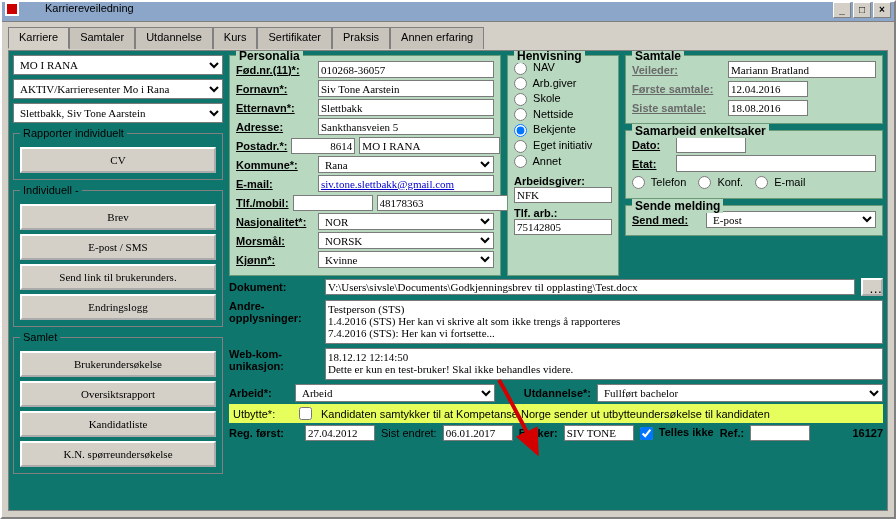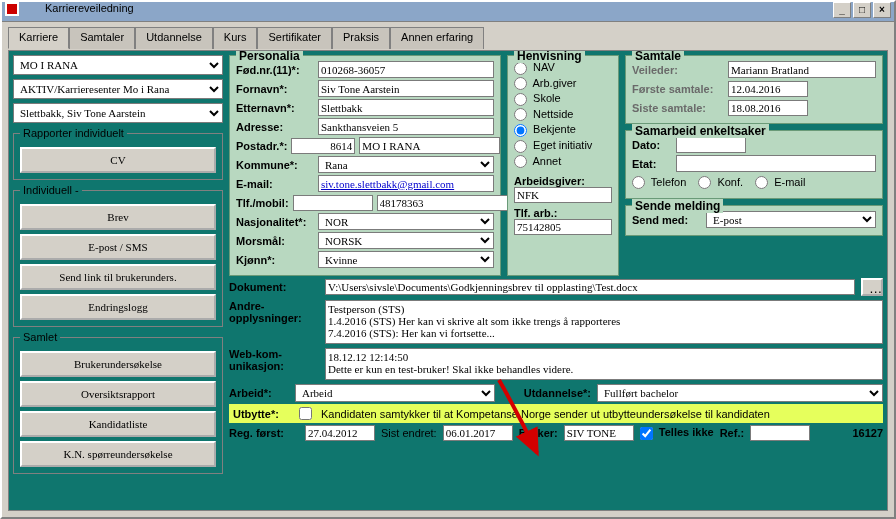--- a/index.html
+++ b/index.html
@@ -22,21 +22,21 @@
   .combo { width:100%; height:20px;}
   fieldset{ border:1px solid #808080; margin:0; padding:4px 6px 6px 6px;}
   fieldset>legend{ font-size:11px; padding:0 3px;}
   .btn { width:100%; height:26px; background:#d4d0c8; border:2px outset #fff; font:11px Tahoma; cursor:default; margin-top:4px;}
   .btn:first-child{margin-top:2px;}
   .maincol { flex:1; display:flex; flex-direction:column; gap:0;}
   .toprow { display:flex; gap:6px;}
   .panel { background:#b8d8c0; border:1px solid #6a9a78; padding:4px 6px 6px 6px; position:relative;}
   .panel-title{ position:absolute; top:-7px; left:6px; background:#b8d8c0; padding:0 3px; font-weight:bold; font-size:12px;}
   .formrow { display:flex; align-items:center; height:19px; gap:4px;}
-  .lbl { width:78px; font-weight:bold; font-size:11px;}
+  .lbl { width:78px; font-weight:bold; font-size:11px;text-decoration:underline;}
   .field { flex:1; height:17px; }
   .radio-col label{ display:block; font-size:11px; padding:1px 0;}
   .greylbl{ color:#6a6a6a; font-weight:bold;}
   .band { display:flex; align-items:center; gap:6px; padding:2px 0;}
   .band .blbl{ font-weight:bold; width:90px;}
   textarea{ font:11px Tahoma; border:1px solid #7b7b7b; resize:none; background:#fff;}
   .yellowrow{ background:#e6ff5c; padding:3px 4px; display:flex; align-items:center; gap:6px;}
   .bottombtns{ display:flex; gap:10px; padding-top:4px;}
   .bbtn{ height:26px; padding:0 14px; background:#d4d0c8; border:2px outset #fff; font:11px Tahoma;}
   .arrow{ position:absolute; left:260px; top:320px; pointer-events:none;}
@@ -230,21 +230,21 @@
           <textarea style="flex: 1 1 0%; height: 32px;">18.12.12 12:14:50
 Dette er kun en test-bruker! Skal ikke behandles videre.</textarea>
         </div>
         <div class="band">
           <span class="blbl" style="width:60px">Arbeid*:</span>
           <select style="width:200px"><option>Arbeid</option></select>
           <span class="blbl" style="width:90px;text-align:right">Utdannelse*:</span>
           <select style="flex:1"><option>Fullført bachelor</option></select>
         </div>
         <div class="yellowrow">
-          <span style="font-weight:bold;width:60px">Utbytte*:</span>
+          <span style="font-weight:normal;width:60px">Utbytte*:</span>
           <input type="checkbox" style="">
           <span>Kandidaten samtykker til at Kompetanse Norge sender ut utbytteundersøkelse til kandidaten</span>
         </div>
         <div class="band">
           <span style="font-weight:bold;width:70px">Reg. først:</span>
           <input type="text" style="width: 70px;" value="27.04.2012">
           <span style="font-weight:normal">Sist endret:</span>
           <input type="text" style="width: 70px;" value="06.01.2017">
           <span style="font-weight:bold">Bruker:</span>
           <input type="text" style="width: 70px;" value="SIV TONE">

